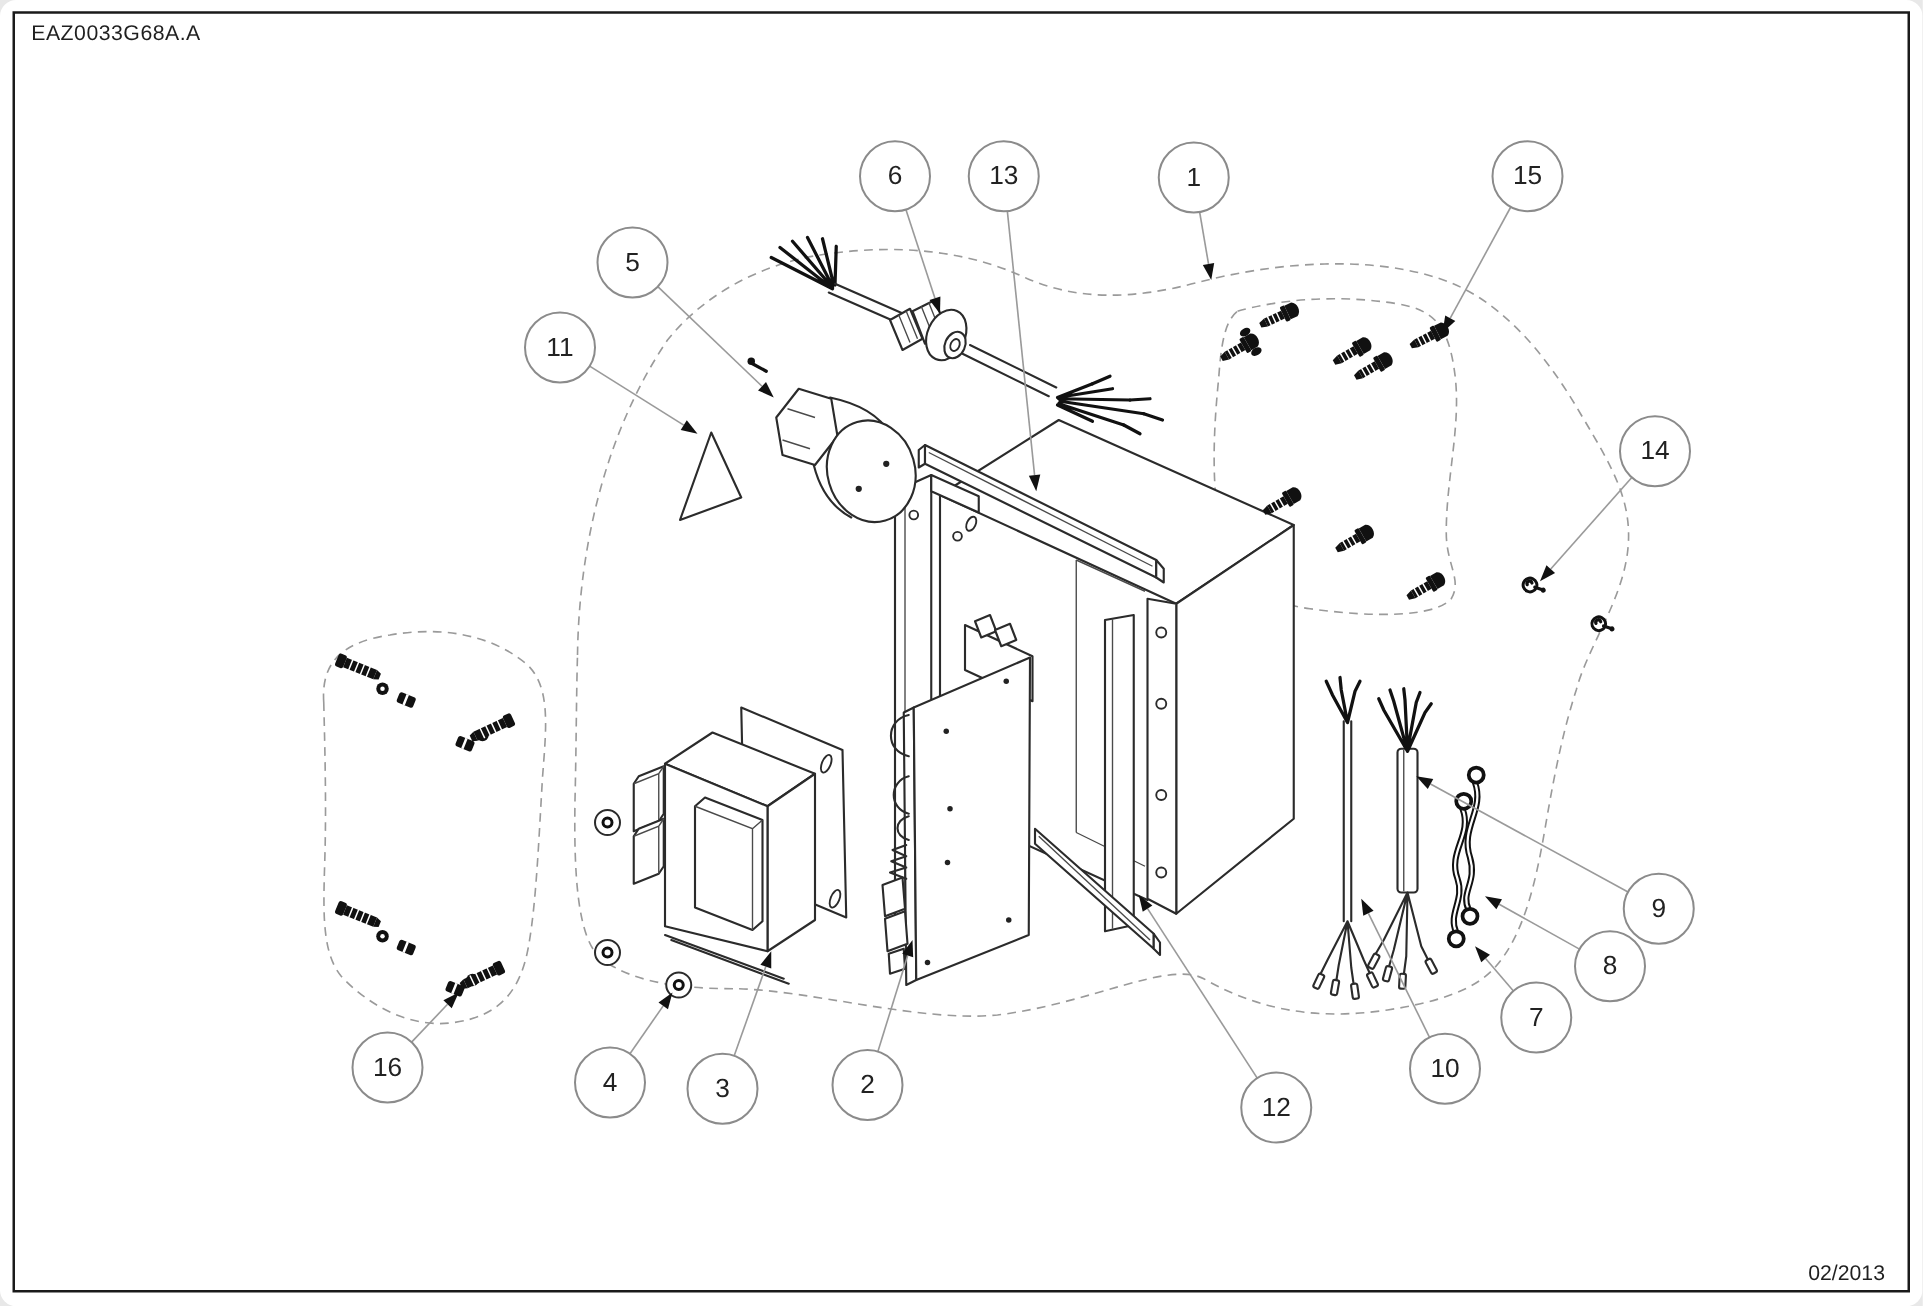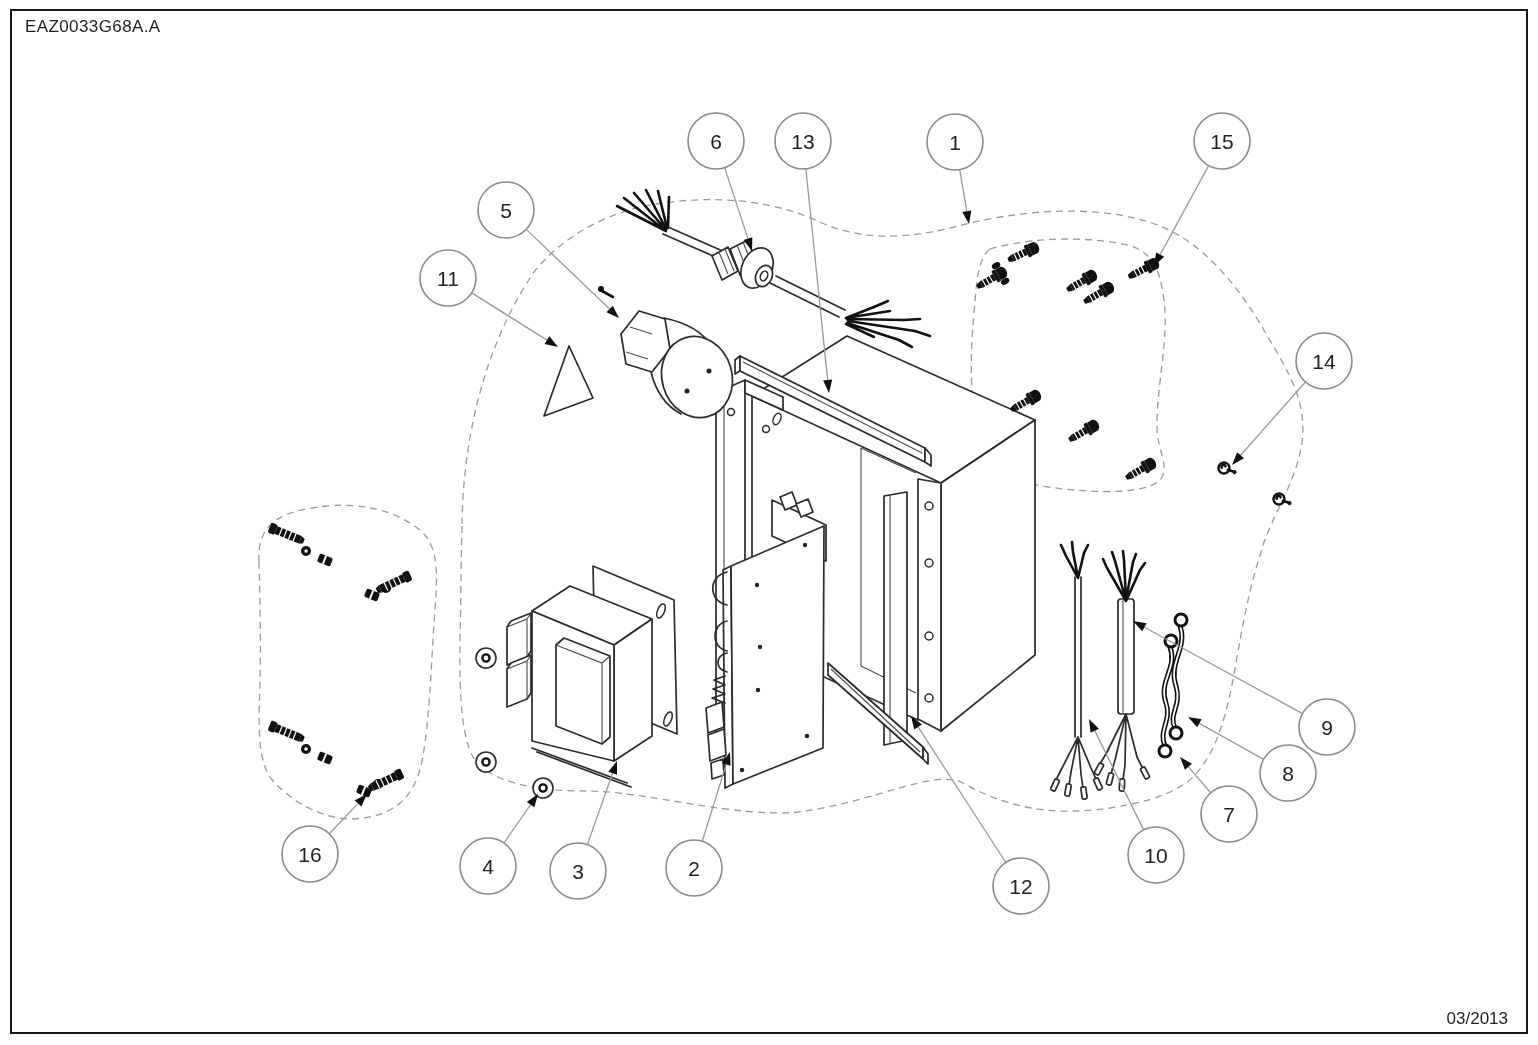--- a/index.html
+++ b/index.html
@@ -1,17 +1,17 @@
 <!DOCTYPE html>
 <html><head>
 <meta charset="utf-8">
 <style>
   html,body{margin:0;padding:0;background:#e8e8e8;}
   .page{position:relative;width:1538px;height:1045px;background:#ffffff;overflow:hidden;
-        font-family:"Liberation Sans",sans-serif;}
+        font-family:"Liberation Sans",sans-serif;border-radius:13px;}
   .frame{position:absolute;left:10px;top:9px;right:10px;bottom:11px;border:2px solid #1a1a1a;}
   .drawing-number{position:absolute;top:17px;left:25px;font-size:17px;color:#1f1f1f;letter-spacing:.4px;}
   .revision-date{position:absolute;bottom:16px;right:30px;font-size:17px;color:#1f1f1f;}
   svg{position:absolute;left:0;top:0;}
   .face{fill:#ffffff;stroke:#2b2b2b;stroke-width:1.7;stroke-linejoin:round;}
   .ln{fill:none;stroke:#2b2b2b;stroke-width:1.7;stroke-linejoin:round;stroke-linecap:round;}
   .thin{fill:none;stroke:#4a4a4a;stroke-width:1.1;}
   .hw{fill:#111;stroke:none;}
   .hwl{fill:none;stroke:#111;stroke-width:2.6;stroke-linecap:round;}
   .wire{fill:none;stroke:#111;stroke-width:5;stroke-linecap:round;}
@@ -23,21 +23,21 @@
   .callout-text{font-family:"Liberation Sans",sans-serif;font-size:21px;fill:#222;}
   .leader{stroke:#9a9a9a;stroke-width:1.3;fill:none;}
   .arrow{fill:#111;stroke:none;}
 </style>
 </head>
 <body>
 
 <div class="page">
   <div class="frame"></div>
   <div class="drawing-number">EAZ0033G68A.A</div>
-  <div class="revision-date">03/2013</div>
+  <div class="revision-date">02/2013</div>
 
   <svg width="1538" height="1045" viewBox="0 0 1538 1045">
     <defs>
       <g id="screw-sm">
         <path class="hw" d="M-6,-6 C-10.5,-4 -10.5,4 -6,6 L0,6 L0,-6 Z"></path>
         <rect class="hw" x="0" y="-6.5" width="4" height="13" rx="1"></rect>
         <rect class="hw" x="4" y="-3.5" width="15" height="7"></rect>
         <path class="hw" d="M19,-3.5 L24,-2 L24,2 L19,3.5 Z"></path>
         <path d="M8,-4 L8,4 M12,-4 L12,4 M16,-4 L16,4" stroke="#fff" stroke-width="1.2" fill="none"></path>
       </g>

